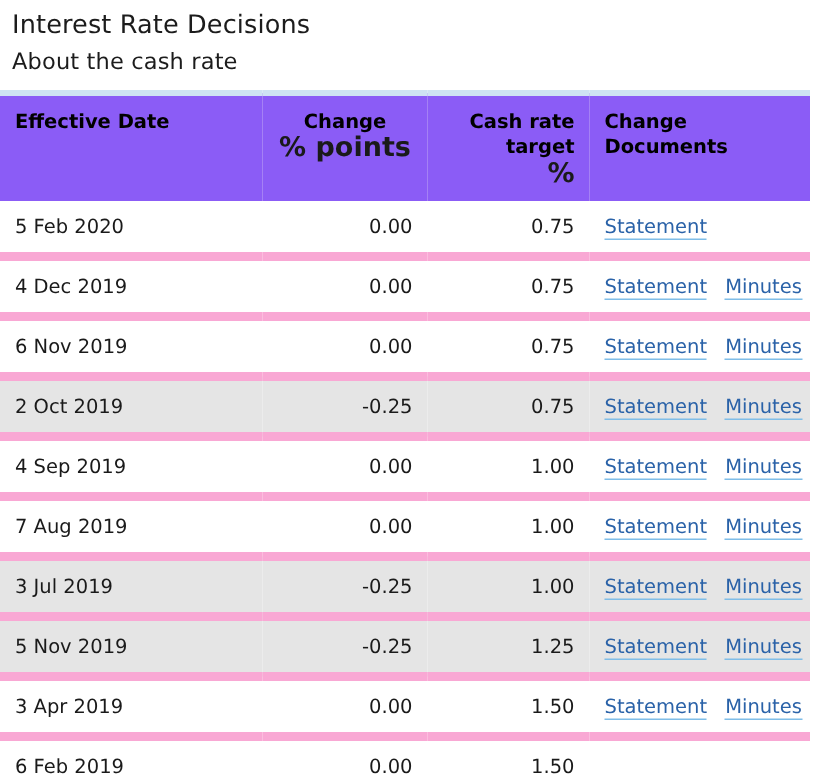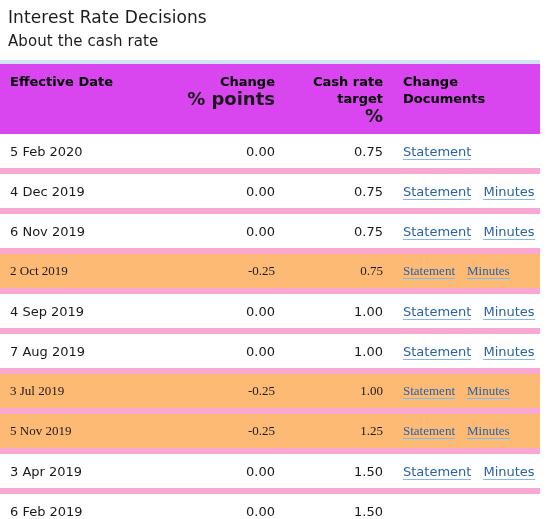--- a/index.html
+++ b/index.html
@@ -55,21 +55,21 @@
     table-layout: fixed;
     font-size: 13px;
   }
 
   table.rate-table thead tr.head-row {
     background: #efefef;
     border-top: 4px solid #cfe3f3;
   }
 
   table.rate-table th {
-    background: #d946ef;
+    background: #8b5cf6;
     font-weight: 700;
     font-size: 13px;
     color: #000000;
     padding: 0;
     vertical-align: top;
     border: 0;
   }
   .th-inner {
     padding: 9px 10px 0 10px;
     line-height: 17px;
@@ -80,41 +80,40 @@
     font-size: 18px;
     color: #1a1a1a;
     line-height: 17px;
     padding-bottom: 10px;
   }
   .th-sub.empty {
     visibility: hidden;
   }
 
   th.col-date   { width: 175px; text-align: left; }
-  th.col-change { width: 110px; text-align: right; }
+  th.col-change { width: 110px; text-align: center; }
   th.col-rate   { width: 108px; text-align: right; }
   th.col-docs   { width: 147px; text-align: left; }
 
   table.rate-table tbody td {
     font-size: 13px;
     color: #1a1a1a;
     height: 34px;
     padding: 0 10px;
     border-bottom: 6px solid #f9a8d4;
     vertical-align: middle;
     white-space: nowrap;
   }
   td.c-date   { text-align: left; }
   td.c-change { text-align: right; }
   td.c-rate   { text-align: right; }
   td.c-docs   { text-align: left; padding-left: 10px; }
 
   tbody tr.highlight td {
-    background: #fdba74;
-    font-family: Liberation Serif, serif;
+    background: #e5e5e5;
   }
 
   .doc-link {
     color: #2a62a8;
     text-decoration: none;
     border-bottom: 1px solid #7fbde8;
     font-size: 13px;
     cursor: pointer;
     margin-top: 40px;
   }

